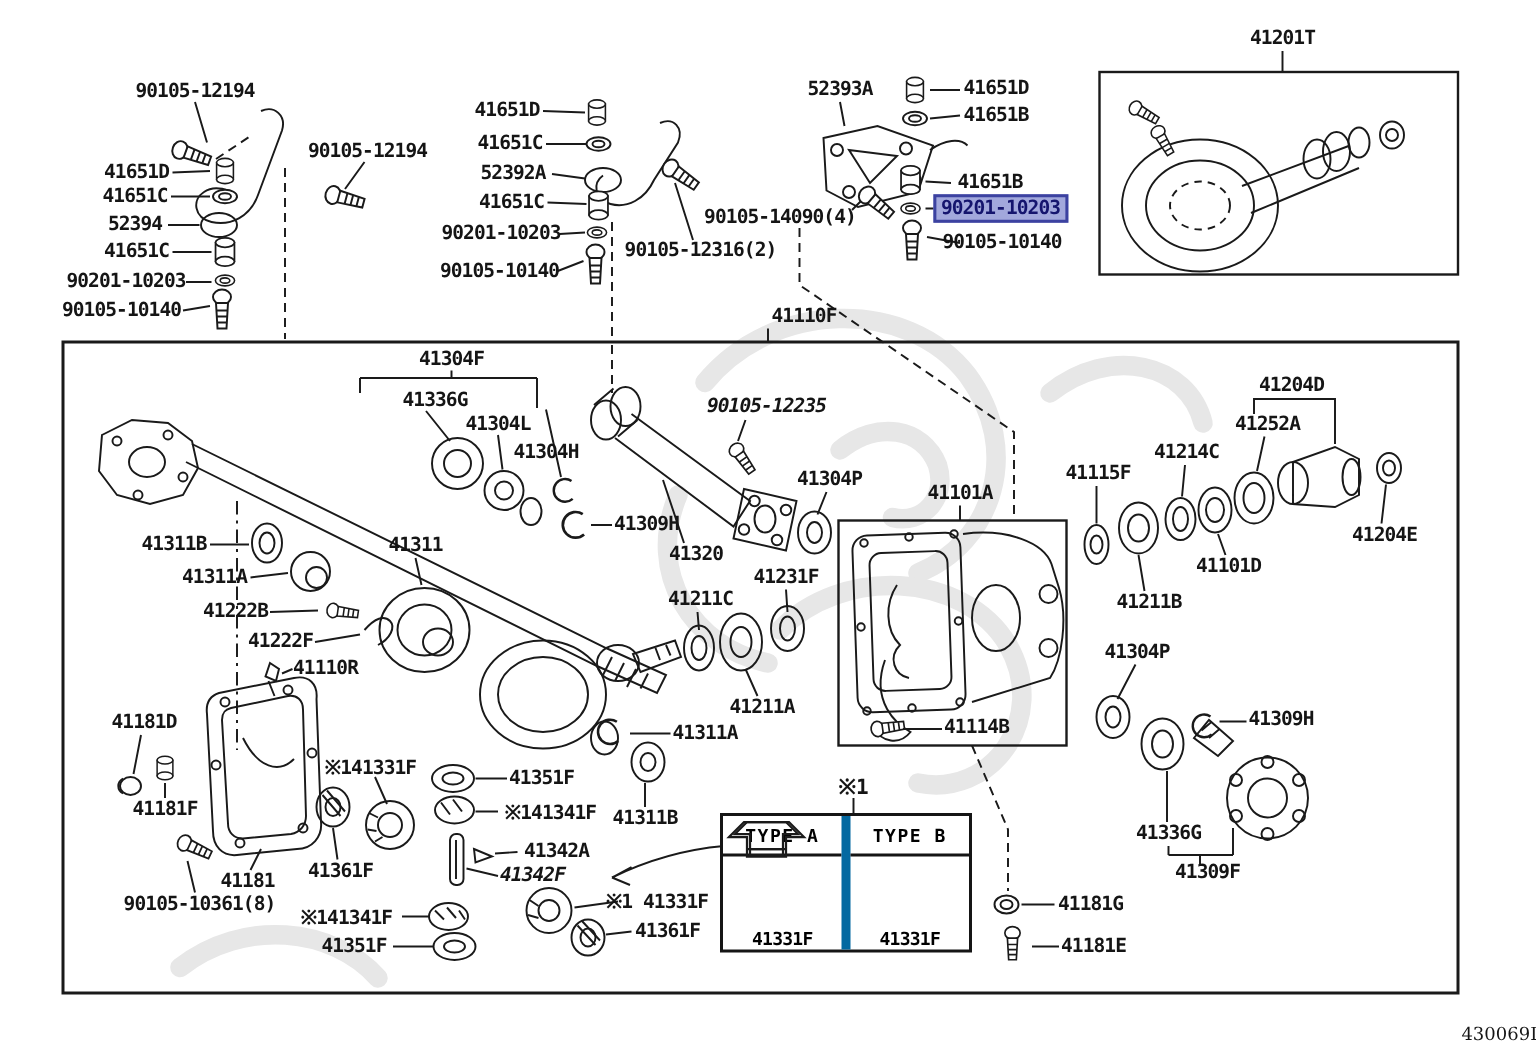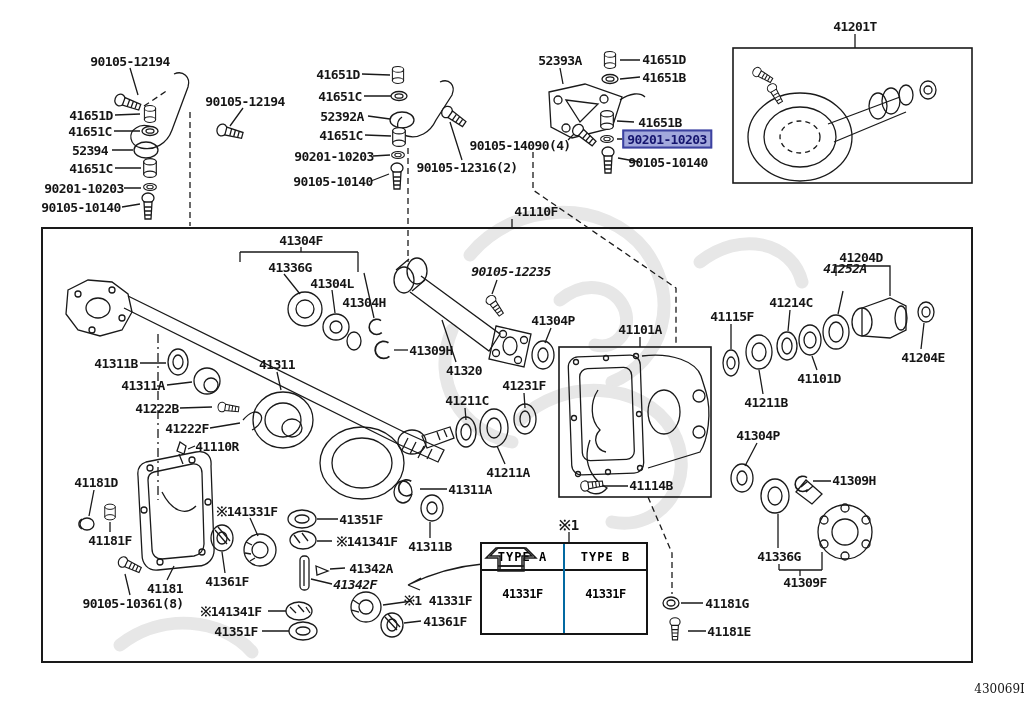--- a/index.html
+++ b/index.html
@@ -8,25 +8,25 @@
   .stage svg{position:absolute;left:0;top:0;}
   .plabel{position:absolute;transform:translate(-50%,-50%);white-space:nowrap;
           font:bold 13px "DejaVu Sans Mono","Liberation Mono",monospace;
           letter-spacing:-0.6px;color:#151515;z-index:3;}
   .plabel.hl{background:var(--hl-bg,#a2a8dc);border:2px solid var(--hl-border,#3c42a0);
              color:var(--hl-text,#15156e);padding:0 3px;z-index:4;}
   .plabel.doc{font:12px "DejaVu Serif","Liberation Serif",serif;letter-spacing:0;margin-left:36px;}
   .type-table{position:absolute;left:480px;top:542px;width:164px;height:89px;
               border:2px solid #151515;display:flex;background:#fff;z-index:2;}
   .tcol{flex:1;display:flex;flex-direction:column;min-width:0;}
-  .tcol + .tcol{border-left:2px solid #0369a1;}
+  .tcol + .tcol{border-left:6px solid #0369a1;}
   .thead{height:25px;border-bottom:2px solid #151515;display:flex;align-items:center;
          justify-content:center;font:bold 12px "DejaVu Sans Mono",monospace;letter-spacing:1px;}
   .tbody{flex:1;display:flex;flex-direction:column;align-items:center;padding-top:16px;
-         font:bold 12px "DejaVu Sans Mono",monospace;letter-spacing:-0.5px;}
+         font:bold 12px "DejaVu Sans Mono",monospace;letter-spacing:-0.5px;justify-content:flex-end;}
   .tnote{position:absolute;left:569px;top:524px;transform:translate(-50%,-50%);
          font:bold 14px "DejaVu Sans Mono",monospace;z-index:3;color:#151515;}
 </style>
 </head>
 <body>
 
 <div class="stage">
 
 <svg width="1024" height="707" viewBox="0 0 1024 707">
   <defs>
@@ -348,21 +348,21 @@
       <div class="plabel" style="left: 332px; top: 283px;">41304L</div>
       <div class="plabel" style="left: 511px; top: 271px; font-style: italic;">90105-12235</div>
       <div class="plabel" style="left: 431px; top: 350px;">41309H</div>
       <div class="plabel" style="left: 464px; top: 370px;">41320</div>
       <div class="plabel" style="left: 553px; top: 320px;">41304P</div>
       <div class="plabel" style="left: 524px; top: 385px;">41231F</div>
       <div class="plabel" style="left: 467px; top: 400px;">41211C</div>
       <div class="plabel" style="left: 640px; top: 329px; text-align: right;">41101A</div>
       <div class="plabel" style="left: 732px; top: 316px;">41115F</div>
       <div class="plabel" style="left: 791px; top: 302px;">41214C</div>
-      <div class="plabel" style="left: 845px; top: 268px; font-style: italic;">41252A</div>
+      <div class="plabel" style="left: 845px; top: 283px;">41252A</div>
       <div class="plabel" style="left: 861px; top: 257px;">41204D</div>
       <div class="plabel" style="left: 923px; top: 357px;">41204E</div>
       <div class="plabel" style="left: 819px; top: 378px;">41101D</div>
       <div class="plabel" style="left: 766px; top: 402px;">41211B</div>
       <div class="plabel" style="left: 116px; top: 363px;">41311B</div>
       <div class="plabel" style="left: 143px; top: 385px;">41311A</div>
       <div class="plabel" style="left: 277px; top: 364px;">41311</div>
       <div class="plabel" style="left: 157px; top: 408px;">41222B</div>
       <div class="plabel" style="left: 187px; top: 428px;">41222F</div>
       <div class="plabel" style="left: 217px; top: 446px;">41110R</div>

